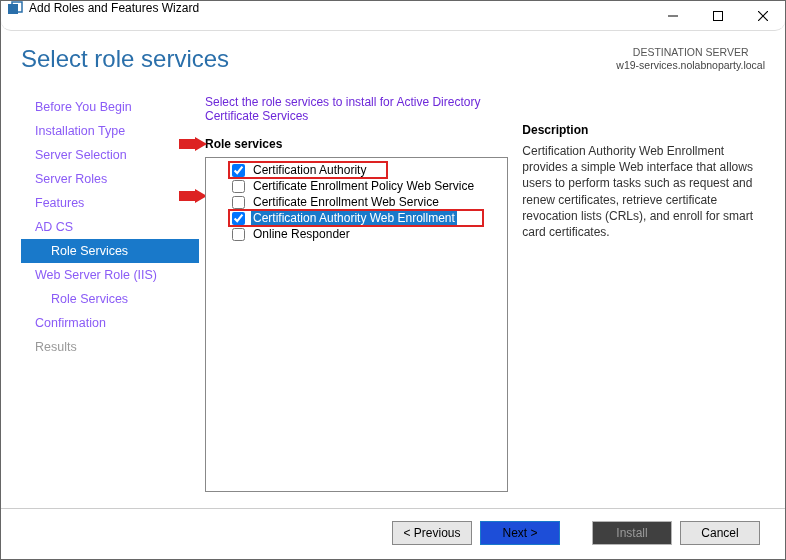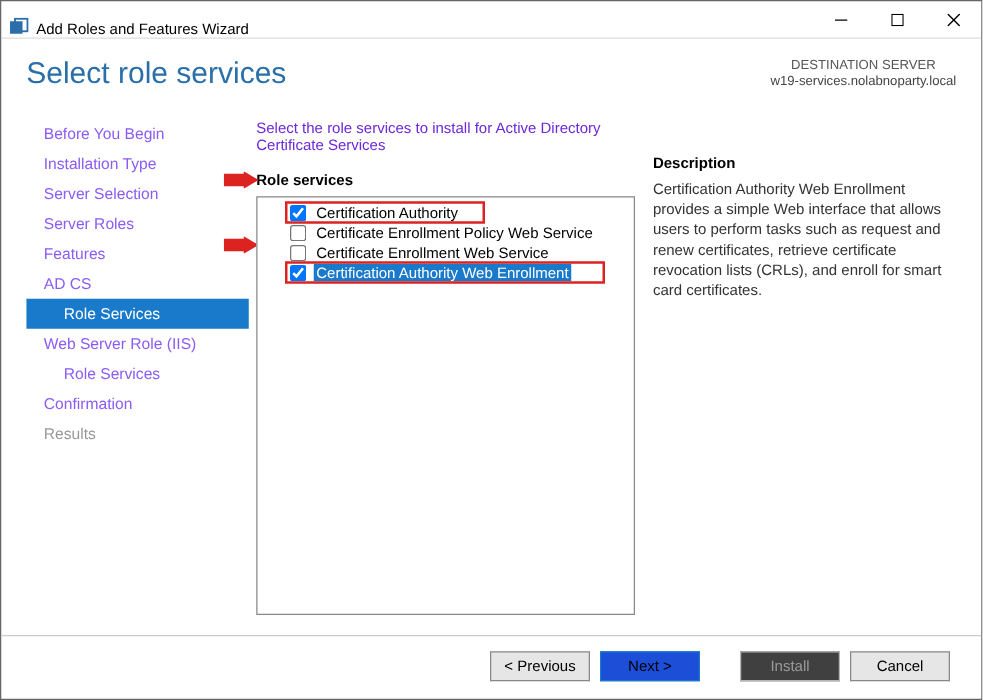--- a/index.html
+++ b/index.html
@@ -7,22 +7,23 @@
     margin: 0; padding: 0;
     font-family: "Segoe UI", Tahoma, sans-serif;
     font-size: 12px;
     background: #fff;
     color: #000;
     width: 786px; height: 560px;
     overflow: hidden;
   }
   .window { width: 786px; height: 560px; border: 1px solid #666; display: flex; flex-direction: column; }
   .titlebar {
-    height: 30px; display: flex; align-items: flex-end; border-bottom: 1px solid #ddd;
+    height: 30px; display: flex; align-items: flex-start; border-bottom: 1px solid #ddd;
     padding-left: 6px;
+    border-radius: 10px;
   }
   .titlebar .ticon { width: 16px; height: 16px; margin-right: 6px; display:inline-flex; align-items:center; justify-content:center; }
   .titlebar .title { flex: 0 0 auto; font-size: 12px; color: #000; }
   .titlebar .spacer { flex: 1; }
   .winbtn { width: 45px; height: 29px; display:flex; align-items:center; justify-content:center; }
 
   .header {
     margin: 14px 20px 8px 20px;
     display: flex; align-items: flex-end;
   }
@@ -166,20 +167,24 @@
             <span class="lblwrap">Certificate Enrollment Web Service</span>
           </div>
 
           <div class="svc selected">
             <div class="redbox" style="top:-1px; width:256px; height:18px;"></div>
             <input type="checkbox" checked="" style="">
             <span class="lblwrap">Certification Authority Web Enrollment</span>
           </div>
 
 
+          <div class="svc">
+            <input type="checkbox" style="">
+            <span class="lblwrap">Online Responder</span>
+          </div>
 
         </div>
       </div>
 
       <div class="col-right">
         <div class="instruction" style="visibility:hidden">.</div>
         <div class="section-label">Description</div>
         <div class="desc-text">Certification Authority Web Enrollment provides a simple Web interface that allows users to perform tasks such as request and renew certificates, retrieve certificate revocation lists (CRLs), and enroll for smart card certificates.</div>
       </div>
 

